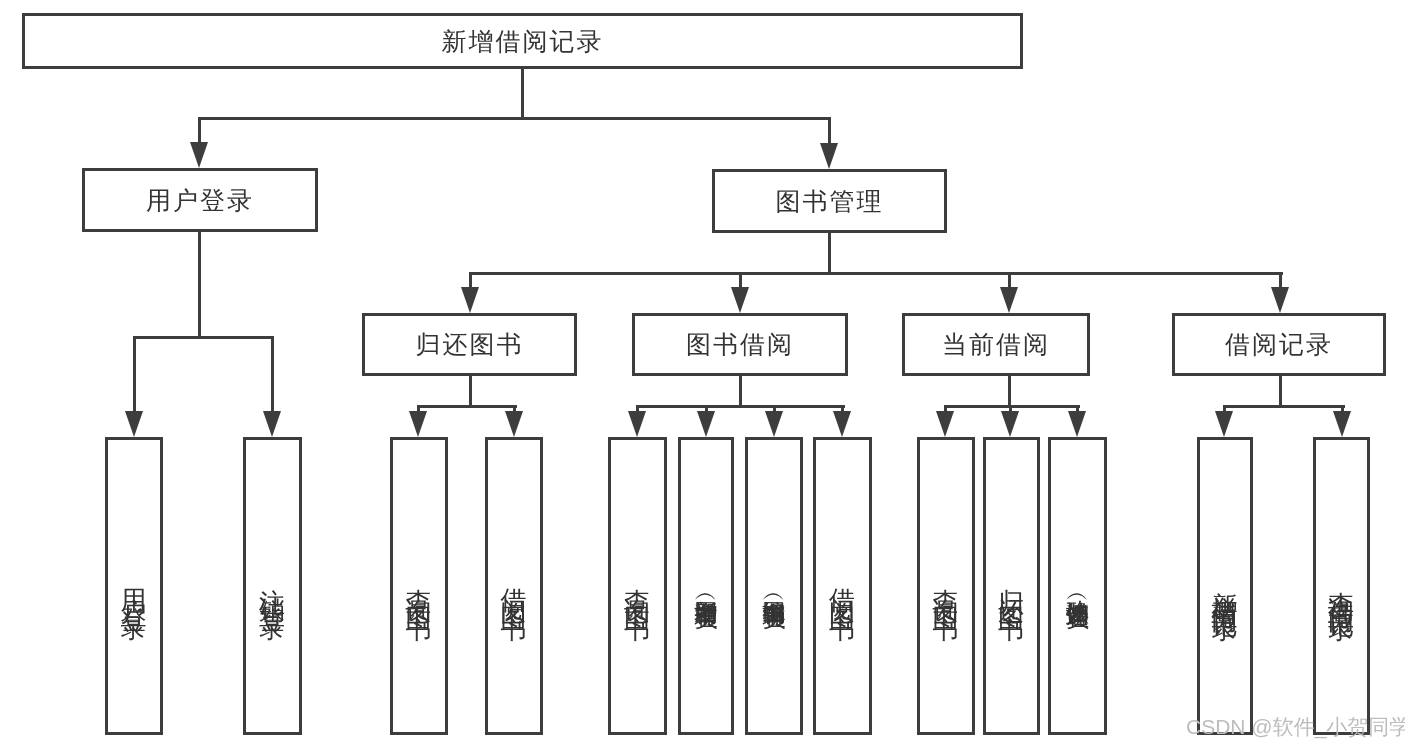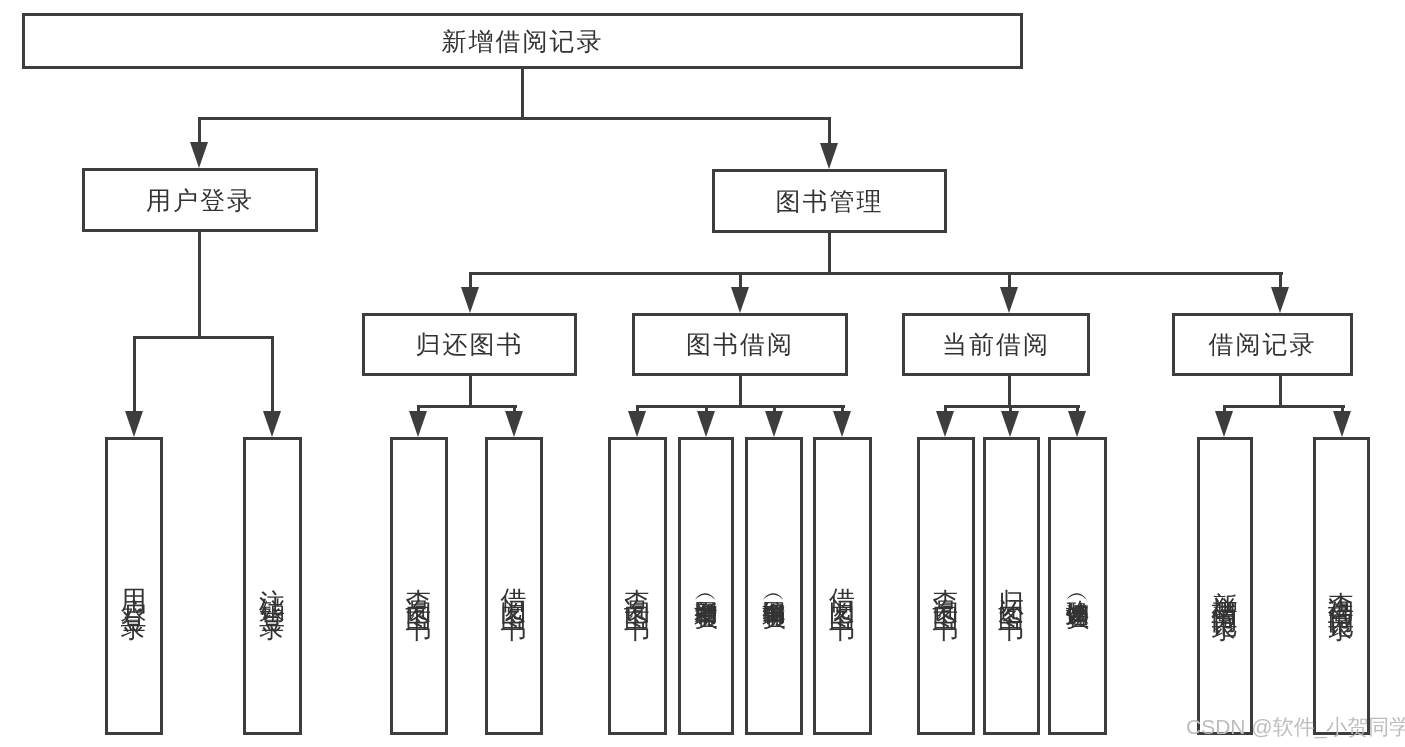--- a/index.html
+++ b/index.html
@@ -106,21 +106,21 @@
 
   <div class="box" style="left:362px; top:313px; width:215px; height:63px;">
     <span class="hlabel">归还图书</span>
   </div>
   <div class="box" style="left:632px; top:313px; width:216px; height:63px;text-align:center;">
     <span class="hlabel">图书借阅</span>
   </div>
   <div class="box" style="left:902px; top:313px; width:188px; height:63px;">
     <span class="hlabel">当前借阅</span>
   </div>
-  <div class="box" style="left:1172px; top:313px; width:181px; height:63px;">
+  <div class="box" style="left:1172px; top:313px; width:214px; height:63px;">
     <span class="hlabel">借阅记录</span>
   </div>
 
   <div class="line" style="left:469px; top:376px; width:3px;   height:29px;"></div>
   <div class="line" style="left:417px; top:405px; width:100px; height:3px;"></div>
   <div class="line" style="left:417px; top:405px; width:3px;   height:8px;"></div>
   <div class="arrow" style="left:409px; top:411px;"></div>
   <div class="line" style="left:513px; top:405px; width:3px;   height:8px;"></div>
   <div class="arrow" style="left:505px; top:411px;"></div>
 

